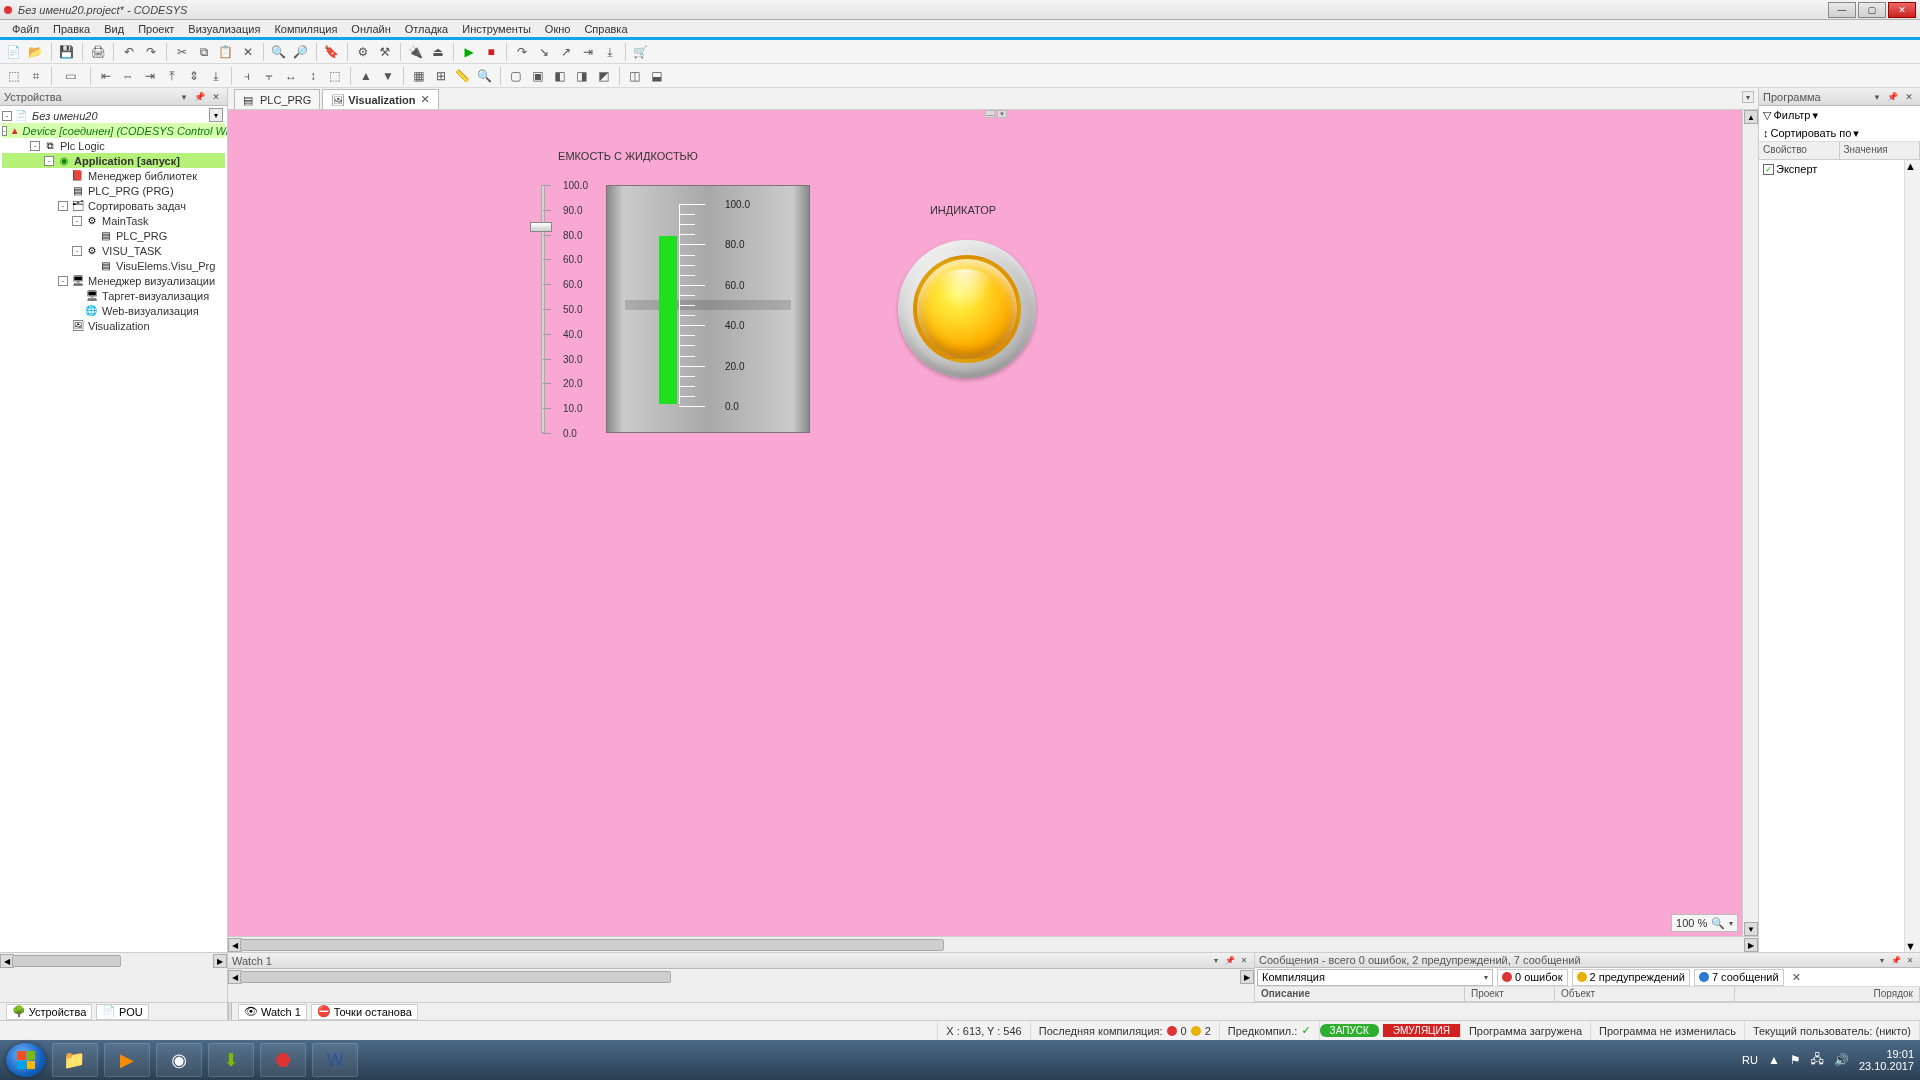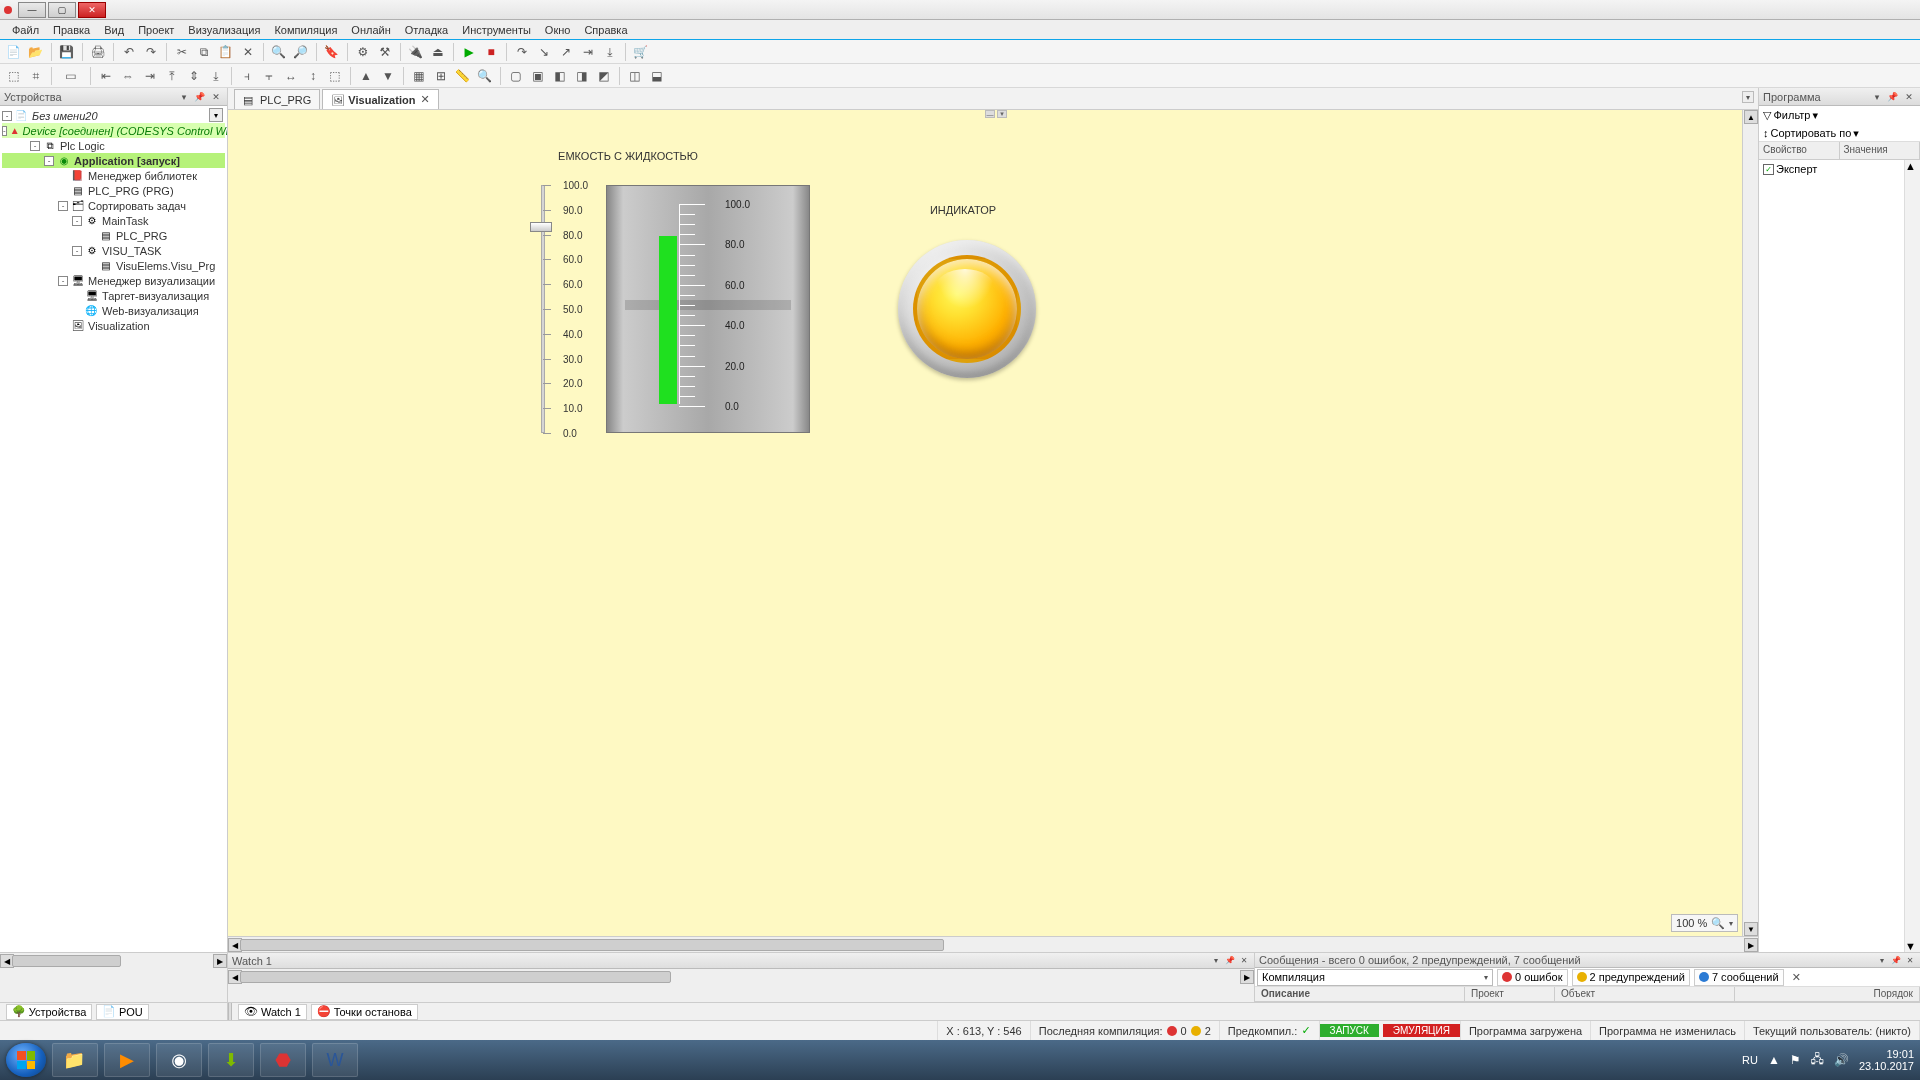--- a/index.html
+++ b/index.html
@@ -8,21 +8,21 @@
 
 
 .titlebar { height: 20px; background: linear-gradient(#f4f4f4,#e4e4e4); display:flex; align-items:center; padding: 0 4px; border-bottom:1px solid #b0b0b0; }
 .titlebar .dot { width:8px;height:8px;border-radius:50%;background:#d33; margin-right:6px;}
 .titlebar .title { flex:1; color:#444; font-style:italic;}
 .winbtns { display:flex; gap:2px;}
 .winbtn { width:28px; height:16px; background:linear-gradient(#e9e9e9,#cfcfcf); border:1px solid #888; display:flex;align-items:center;justify-content:center; font-size:9px; color:#222;}
 .winbtn.close { background:linear-gradient(#e66,#c22); color:#fff; border-color:#900;}
 
 
-.menubar { height:20px; background:#efefef; display:flex; align-items:center; padding:0 6px; gap:2px; border-bottom:1px solid #0ea5e9;}
+.menubar { height:20px; background:#efefef; display:flex; align-items:flex-end; padding:0 6px; gap:2px; border-bottom:3px solid #0ea5e9;}
 .menubar span { padding:2px 6px; color:#333; cursor:default;}
 
 
 .toolbar { height:24px; background:#f5f5f5; border-bottom:1px solid #d8d8d8; display:flex; align-items:center; padding:0 4px; gap:2px;}
 .tbtn { width:20px; height:20px; display:flex; align-items:center; justify-content:center; border:1px solid transparent; font-size:12px; color:#555;}
 .tsep { width:1px; height:18px; background:#ccc; margin:0 3px;}
 .tbtn.wide{width:28px;}
 
 
 .main { flex:1; display:flex; min-height:0; }
@@ -47,21 +47,21 @@
 .center-col { flex:1; display:flex; flex-direction:column; min-width:0;}
 .tabs-row { height:22px; background:#f2f2f2; border-bottom:1px solid #ccc; display:flex; align-items:flex-end; padding-left:6px; position:relative;}
 .tab { height:20px; border:1px solid #bbb; border-bottom:none; background:#f6f6f6; display:flex; align-items:center; padding:0 8px; margin-right:2px; gap:5px; font-size:11px; color:#333;}
 .tab.active{background:#fff;}
 .tab .tabico{width:12px;height:12px;display:inline-block;}
 .tab .close{font-size:11px;color:#555;}
 .tabs-right-ctl{position:absolute;right:4px;top:3px;display:flex;gap:2px;}
 .tabs-right-ctl span{width:12px;height:12px;border:1px solid #bbb;background:#eee;display:flex;align-items:center;justify-content:center;font-size:8px;color:#555;}
 
 .canvas-wrap { flex:1; display:flex; position:relative; min-height:0;}
-.canvas { flex:1; background:#fef9c3; position:relative; overflow:hidden;}
+.canvas { flex:1; background:#f9a8d4; position:relative; overflow:hidden;}
 .mini-grip{position:absolute;left:50%;top:0;display:flex;gap:2px;}
 .mini-grip span{width:10px;height:8px;background:#ddd;border:1px solid #bbb;font-size:7px;display:flex;align-items:center;justify-content:center;color:#666;}
 
 .gauge-title{position:absolute;left:400px;top:40px;font-size:11px;color:#333;transform:translateX(-50%);}
 .ind-title{position:absolute;left:735px;top:94px;font-size:11px;color:#333;transform:translateX(-50%);}
 
 .left-scale{position:absolute;left:315px;top:75px;width:50px;height:250px;}
 .left-scale .mark{position:absolute;left:0;width:8px;height:1px;background:#999;}
 .left-scale .lbl{position:absolute;left:20px;font-size:10px;color:#333;transform:translateY(-50%);}
 .left-slider{position:absolute;left:302px;top:116px;width:22px;height:10px;background:linear-gradient(#fff,#ccc);border:1px solid #888;}
@@ -132,40 +132,41 @@
 .bottom-tabs{height:18px;background:#f0f0f0;border-top:1px solid #ccc;display:flex;align-items:center;}
 .bottom-tabs .seg{display:flex;align-items:center;gap:4px;padding:0 6px;height:100%;}
 .bottom-tabs .tabb{display:flex;align-items:center;gap:3px;height:16px;padding:0 5px;border:1px solid #ccc;background:#fff;font-size:10px;}
 .bottom-tabs .splitter{width:4px;height:100%;background:#ddd;border-left:1px solid #bbb;border-right:1px solid #bbb;}
 
 
 .statusbar{height:20px;background:#f2f2f2;border-top:1px solid #ccc;display:flex;align-items:center;font-size:10px;color:#333;}
 .statusbar .cell{padding:0 8px;border-right:1px solid #ddd;height:100%;display:flex;align-items:center;gap:4px;}
 .statusbar .cell.flex{flex:1;}
 .statusbar .tag{padding:1px 10px;color:#fff;font-size:10px;}
-.statusbar .tag.green{background:#2eae2e;}
+.statusbar .tag.green{background:#2eae2e;border-radius:6px;}
 .statusbar .tag.red{background:#d32020;}
 .statusbar .circ{width:10px;height:10px;border-radius:50%;display:inline-block;}
 
 
 .taskbar{height:40px;background:linear-gradient(#4b6a88,#2b3f53);display:flex;align-items:center;padding:0 6px;gap:6px;}
 .startbtn{width:40px;height:34px;border-radius:50%;background:radial-gradient(circle at 40% 35%,#6fb3ff,#1560bd 60%,#0b3d7a);display:flex;align-items:center;justify-content:center;box-shadow:0 0 4px rgba(0,0,0,.5);}
 .startbtn .win{width:18px;height:18px;display:grid;grid-template-columns:1fr 1fr;grid-template-rows:1fr 1fr;gap:1px;}
 .startbtn .win span:nth-child(1){background:#f25022;} .startbtn .win span:nth-child(2){background:#7fba00;}
 .startbtn .win span:nth-child(3){background:#00a4ef;} .startbtn .win span:nth-child(4){background:#ffb900;}
 .taskbtn{width:46px;height:34px;background:rgba(255,255,255,.08);border:1px solid rgba(255,255,255,.15);display:flex;align-items:center;justify-content:center;font-size:18px;color:#fff;border-radius:2px;}
 .tray{margin-left:auto;display:flex;align-items:center;gap:10px;color:#fff;justify-content:flex-end;}
 .tray .trayico{font-size:12px;}
 .tray .clock{text-align:right;line-height:12px;font-size:11px;}
 </style>
 </head>
 <body>
 
 <div class="titlebar">
   <span class="dot"></span>
+  <span class="title">Без имени20.project* - CODESYS</span>
   <div class="winbtns">
     <div class="winbtn">—</div>
     <div class="winbtn">▢</div>
     <div class="winbtn close">✕</div>
   </div>
 </div>
 
 <div class="menubar" id="menubar">
     <span>Файл</span>
     <span>Правка</span>

